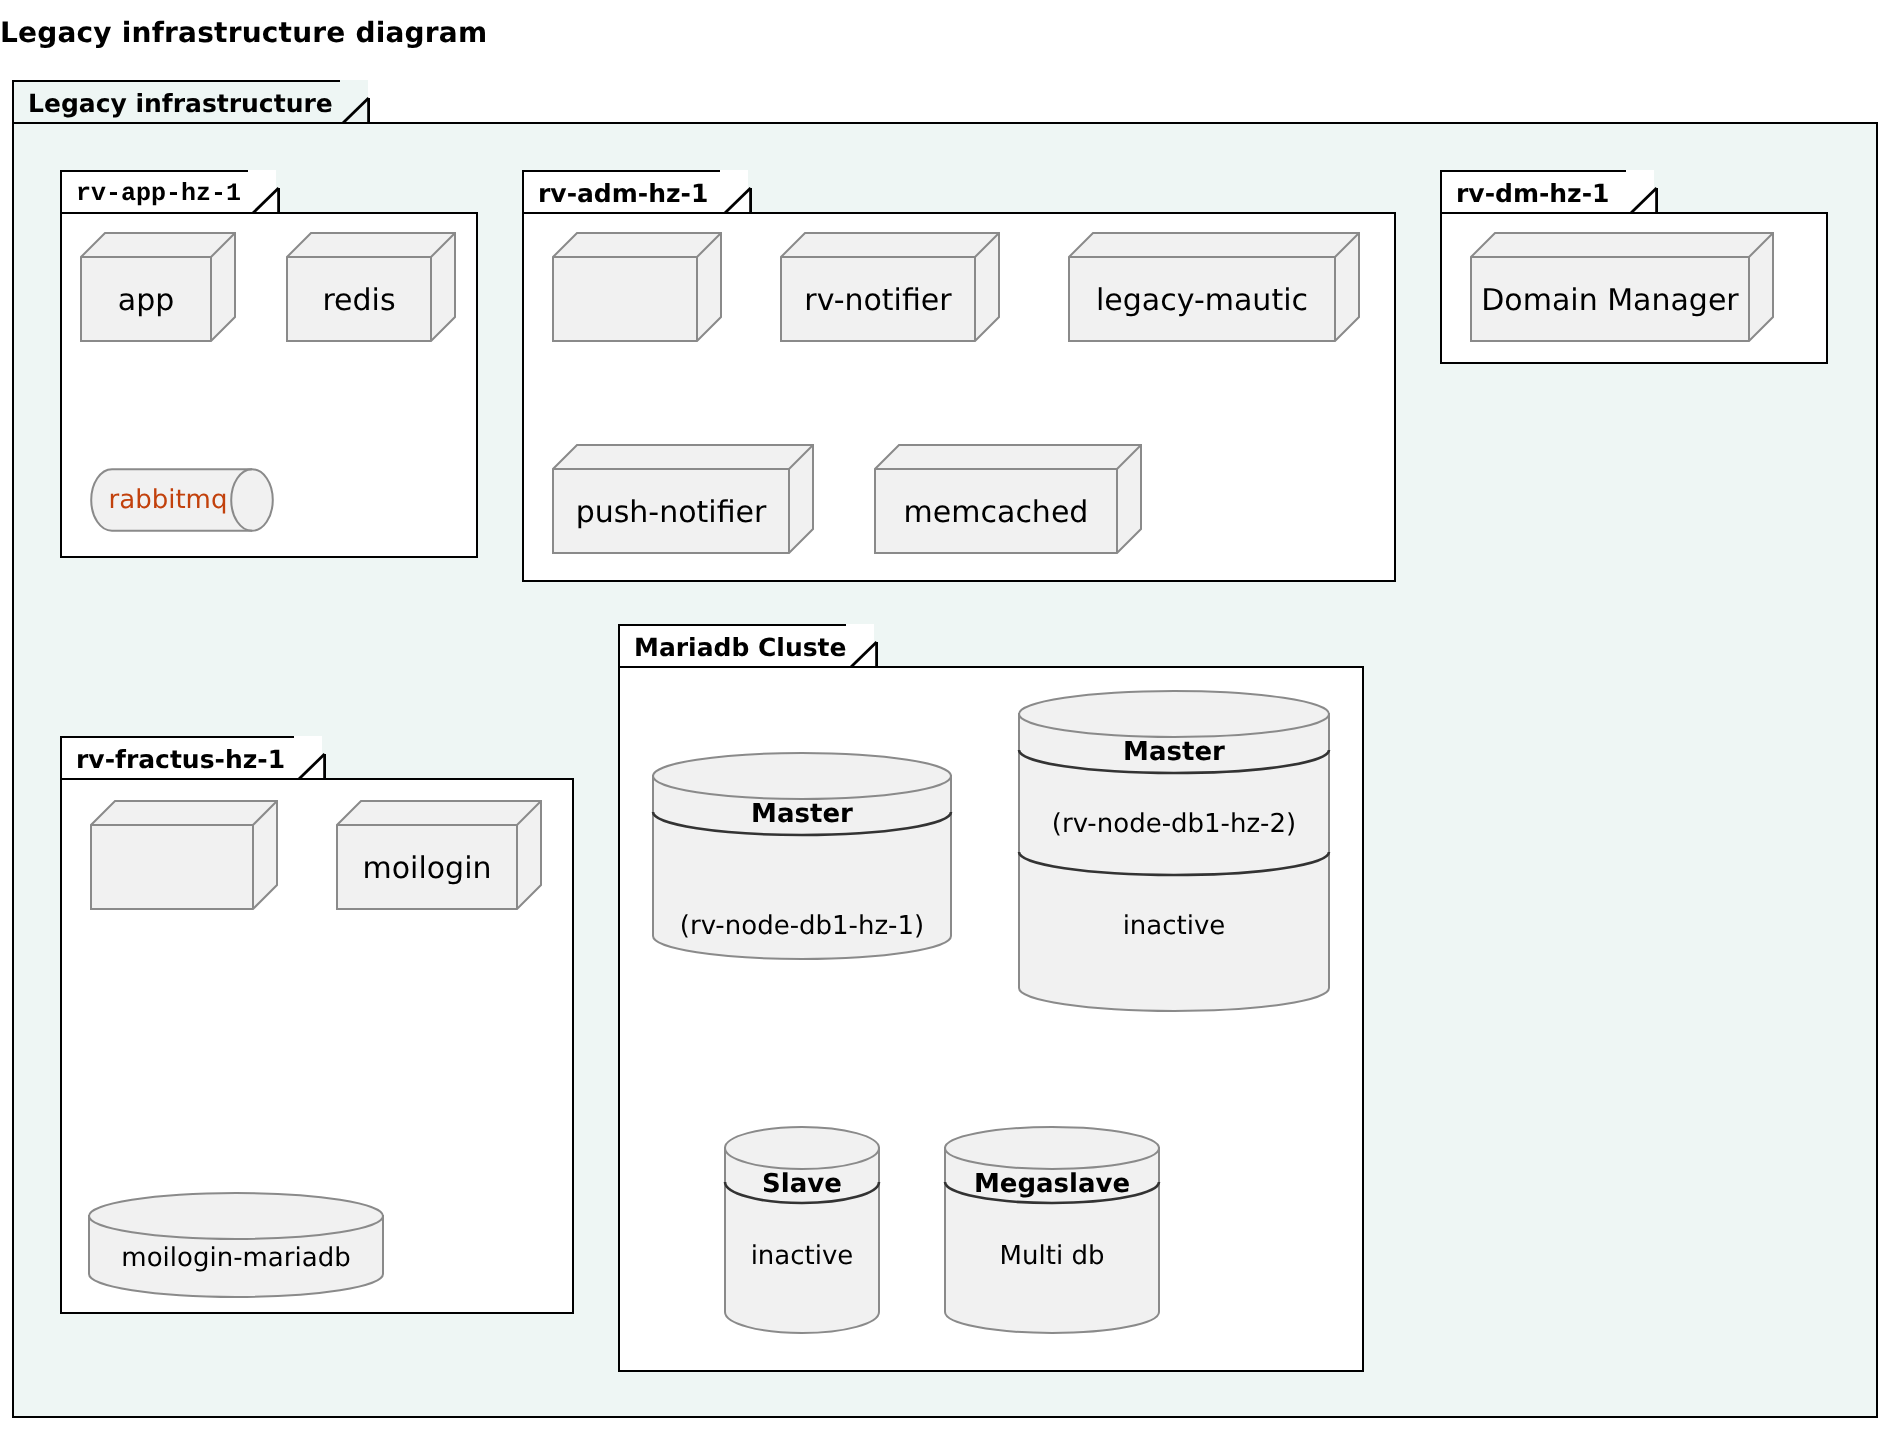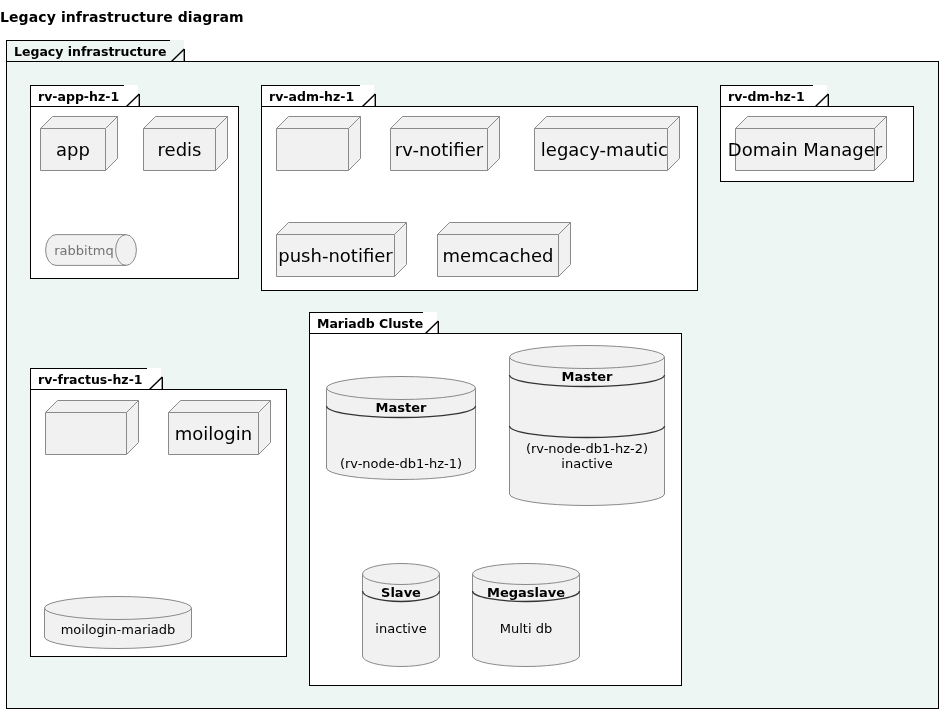--- a/index.html
+++ b/index.html
@@ -83,21 +83,21 @@
   .node3d .face {
     position: absolute;
     left: 0;
     bottom: 0;
     background: #f1f1f1;
     border: 1px solid #8a8a8a;
     box-sizing: border-box;
     display: flex;
     align-items: center;
     justify-content: center;
-    font-size: 18px;
+    font-size: 15px;
     color: #000000;
     white-space: nowrap;
   }
   .node3d svg.shell {
     position: absolute;
     left: 0; top: 0;
     overflow: visible;
   }
 
   
@@ -115,21 +115,21 @@
   }
   .db .db-txt.bold { font-weight: bold; }
 
   
   .queue { position: absolute; }
   .queue svg { position: absolute; left: 0; top: 0; overflow: visible; }
   .queue .q-txt {
     position: absolute;
     left: 0; top: 0;
     display: flex; align-items: center; justify-content: center;
-    font-size: 13px; color: #737373; white-space: nowrap;
+    font-size: 13px; color: #c2410c; white-space: nowrap;
   }
 </style>
 </head>
 <body>
 
 <div id="diagram-title">Legacy infrastructure diagram</div>
 
 <div class="pkg" id="pkg-root" style="left:6px; top:40px; width:933px; height:669px;">
   <div class="pkg-tab" style="width:178px;">
     <span>Legacy infrastructure</span>
@@ -137,21 +137,21 @@
   <div class="pkg-fold" style="left:164px;">
     <svg width="15" height="23" viewBox="0 0 15 23">
       <path d="M0.7,22.3 L14.3,22.3 L14.3,9 Z" fill="#eef6f4" stroke="none"></path>
       <path d="M0.7,22.3 L14.3,9" stroke="#000000" stroke-width="1.4" fill="none"></path>
       <path d="M14.3,9 L14.3,22.3" stroke="#000000" stroke-width="1.4" fill="none"></path>
     </svg>
   </div>
   <div class="pkg-body" style="top:21px;"></div>
 </div>
 
-<div class="pkg pkg-inner" style="left:30px; top:85px; width:209px; height:194px;">
+<div class="pkg pkg-inner" style="left:30px; top:85px; width:209px; height:194px;font-family:Liberation Mono, monospace;">
   <div class="pkg-tab" style="width:108px;">
     <span>rv-app-hz-1</span>
   </div>
   <div class="pkg-fold" style="left:95px;">
     <svg width="15" height="23" viewBox="0 0 15 23">
       <path d="M0.7,22.3 L14.3,22.3 L14.3,9 Z" fill="#ffffff" stroke="none"></path>
       <path d="M0.7,22.3 L14.3,9" stroke="#000000" stroke-width="1.4" fill="none"></path>
       <path d="M14.3,9 L14.3,22.3" stroke="#000000" stroke-width="1.4" fill="none"></path>
     </svg>
   </div>
@@ -222,21 +222,21 @@
     <span>rv-notifier</span>
   </div>
 </div>
 
 <div class="node3d" style="left:534px; top:116px; width:146px; height:55px;">
   <svg class="shell" width="146" height="55" viewBox="0 0 146 55">
     <path d="M0.5,54.5 L0.5,12.5 L12.5,0.5 L145.5,0.5 L145.5,42.5 L133.5,54.5 Z" fill="#f1f1f1" stroke="#8a8a8a" stroke-width="1"></path>
     <path d="M0.5,12.5 L133.5,12.5 L133.5,54.5" fill="none" stroke="#8a8a8a" stroke-width="1"></path>
     <path d="M133.5,12.5 L145.5,0.5" fill="none" stroke="#8a8a8a" stroke-width="1"></path>
   </svg>
-  <div class="face" style="width:134px; height:43px; border:none; background:transparent;justify-content:flex-end;">
+  <div class="face" style="width:134px; height:43px; border:none; background:transparent;">
     <span>legacy-mautic</span>
   </div>
 </div>
 
 <div class="node3d" style="left:276px; top:222px; width:131px; height:55px;">
   <svg class="shell" width="131" height="55" viewBox="0 0 131 55">
     <path d="M0.5,54.5 L0.5,12.5 L12.5,0.5 L130.5,0.5 L130.5,42.5 L118.5,54.5 Z" fill="#f1f1f1" stroke="#8a8a8a" stroke-width="1"></path>
     <path d="M0.5,12.5 L118.5,12.5 L118.5,54.5" fill="none" stroke="#8a8a8a" stroke-width="1"></path>
     <path d="M118.5,12.5 L130.5,0.5" fill="none" stroke="#8a8a8a" stroke-width="1"></path>
   </svg>
@@ -347,21 +347,21 @@
 </div>
 
 <div class="db" style="left:509px; top:345px; width:156px; height:161px;">
   <svg width="156" height="161" viewBox="0 0 156 161">
     <path d="M0.5,12 L0.5,149 A77.5,11.5 0 0 0 155.5,149 L155.5,12 Z" fill="#f1f1f1" stroke="#8a8a8a" stroke-width="1"></path>
     <ellipse cx="78" cy="12" rx="77.5" ry="11.5" fill="#f1f1f1" stroke="#8a8a8a" stroke-width="1"></ellipse>
     <path d="M0.5,30 A77.5,11.5 0 0 0 155.5,30" fill="none" stroke="#333333" stroke-width="1.3"></path>
     <path d="M0.5,81 A77.5,11.5 0 0 0 155.5,81" fill="none" stroke="#333333" stroke-width="1.3"></path>
   </svg>
   <div class="db-txt bold" style="top:24px;">Master</div>
-  <div class="db-txt" style="top:60px;margin-top:36px;">(rv-node-db1-hz-2)</div>
+  <div class="db-txt" style="top:60px;">(rv-node-db1-hz-2)</div>
   <div class="db-txt" style="top:111px;">inactive</div>
 </div>
 
 <div class="db" style="left:362px; top:563px; width:78px; height:104px;">
   <svg width="78" height="104" viewBox="0 0 78 104">
     <path d="M0.5,11 L0.5,93 A38.5,10.5 0 0 0 77.5,93 L77.5,11 Z" fill="#f1f1f1" stroke="#8a8a8a" stroke-width="1"></path>
     <ellipse cx="39" cy="11" rx="38.5" ry="10.5" fill="#f1f1f1" stroke="#8a8a8a" stroke-width="1"></ellipse>
     <path d="M0.5,28 A38.5,10.5 0 0 0 77.5,28" fill="none" stroke="#333333" stroke-width="1.3"></path>
   </svg>
   <div class="db-txt bold" style="top:22px;">Slave</div>

